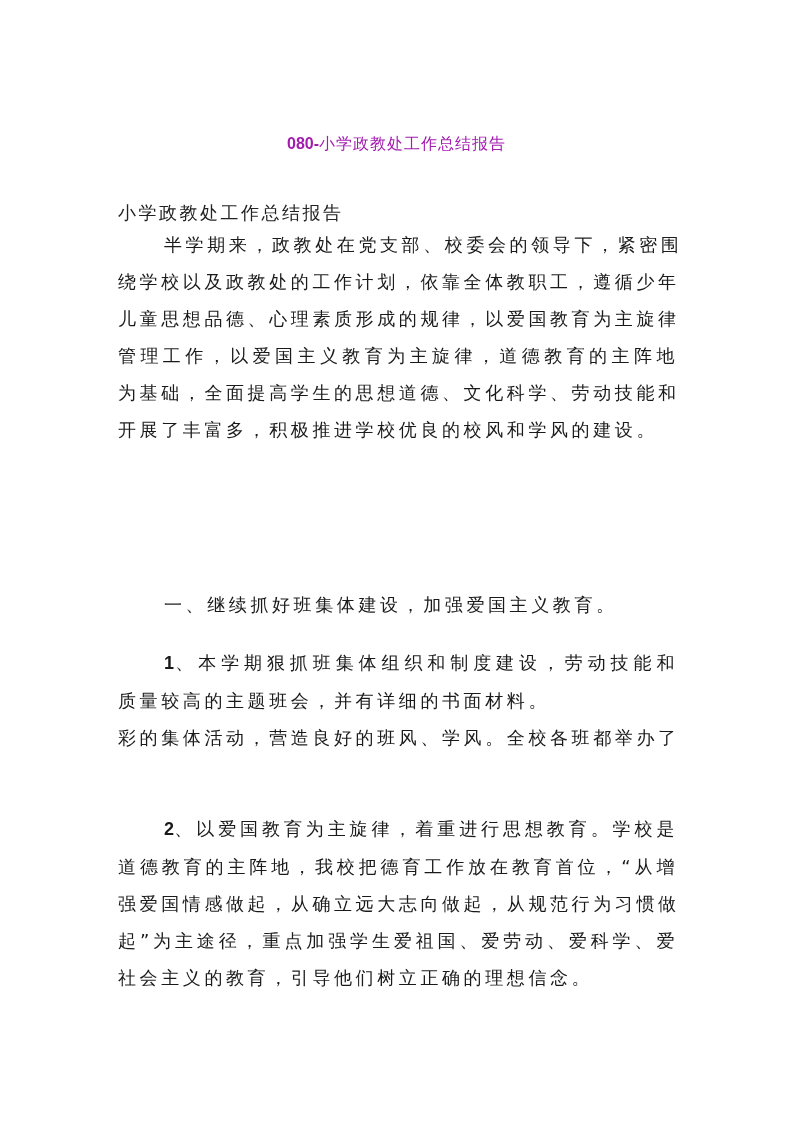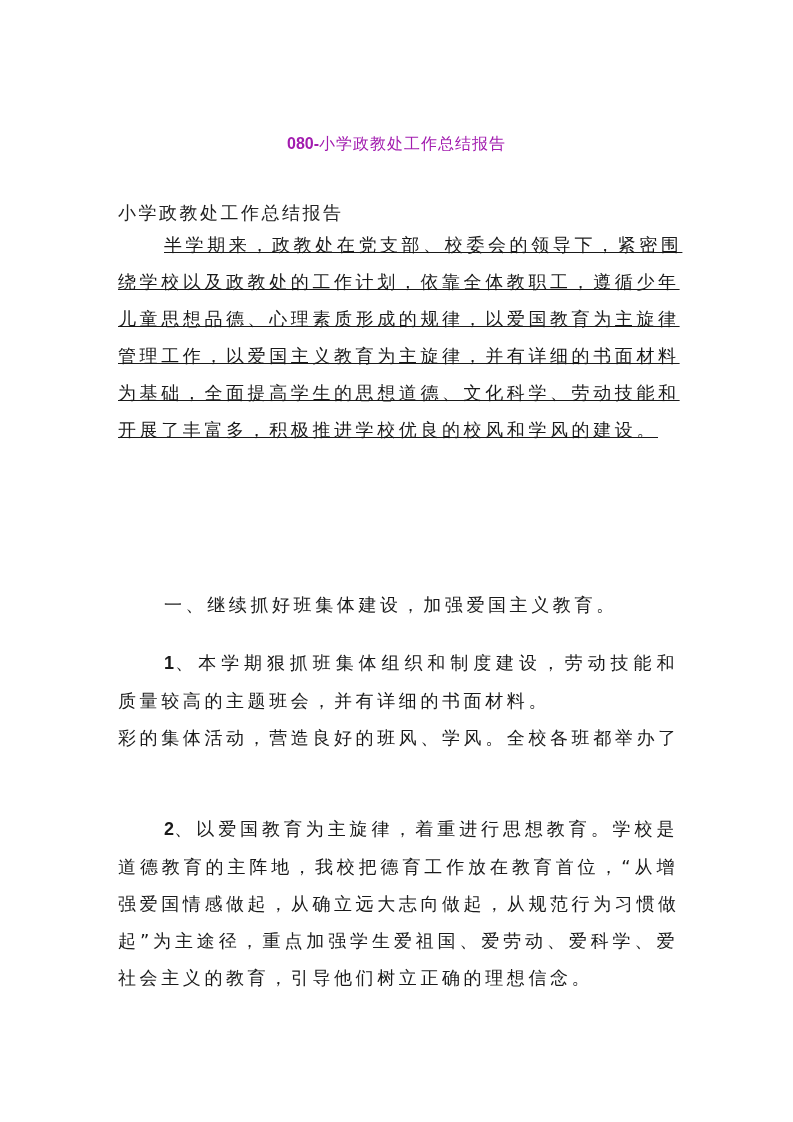--- a/index.html
+++ b/index.html
@@ -10,41 +10,41 @@
            font-size: 16px; line-height: 36px; letter-spacing: 1px; color: #a21caf; }
   .title .num { font-family: "Liberation Sans", sans-serif; font-weight: bold; letter-spacing: 0; }
   .subtitle { position: absolute; top: 197px; left: 118px; font-size: 18px; line-height: 32px;
               letter-spacing: 2.5px; color: #222; }
   .para { position: absolute; left: 118px; width: 560px; font-size: 18px;
           line-height: 37px; letter-spacing: 3.6px; color: #1a1a1a; text-align: justify; }
   .para .line { display: block; white-space: nowrap; text-align: justify; text-align-last: justify; }
   .para .line.last { text-align-last: left; }
   .indent { padding-left: 46px; }
   .num-b { font-family: "Liberation Sans", sans-serif; font-weight: bold; letter-spacing: 0; }
-  #p1 { top: 226px; text-decoration: underline; }
+  #p1 { top: 226px; }
   #h1 { top: 586px; }
   #p2 { top: 644px; }
   #p3 { top: 810px; }
 </style>
 </head>
 <body>
 
 <div class="page">
 
   <div class="title">
     <span class="num">080-</span><span>小学政教处工作总结报告</span>
   </div>
 
   <div class="subtitle">小学政教处工作总结报告</div>
 
   <div class="para" id="p1">
     <span class="line indent">半学期来，政教处在党支部、校委会的领导下，紧密围</span>
     <span class="line">绕学校以及政教处的工作计划，依靠全体教职工，遵循少年</span>
     <span class="line">儿童思想品德、心理素质形成的规律，以爱国教育为主旋律</span>
-    <span class="line">管理工作，以爱国主义教育为主旋律，并有详细的书面材料</span>
+    <span class="line">管理工作，以爱国主义教育为主旋律，道德教育的主阵地</span>
     <span class="line">为基础，全面提高学生的思想道德、文化科学、劳动技能和</span>
     <span class="line last">开展了丰富多，积极推进学校优良的校风和学风的建设。</span>
   </div>
 
   <div class="para" id="h1">
     <span class="line indent last">一、继续抓好班集体建设，加强爱国主义教育。</span>
   </div>
 
   <div class="para" id="p2">
     <span class="line indent"><span class="num-b">1</span><span>、本学期狠抓班集体组织和制度建设，劳动技能和</span></span>

